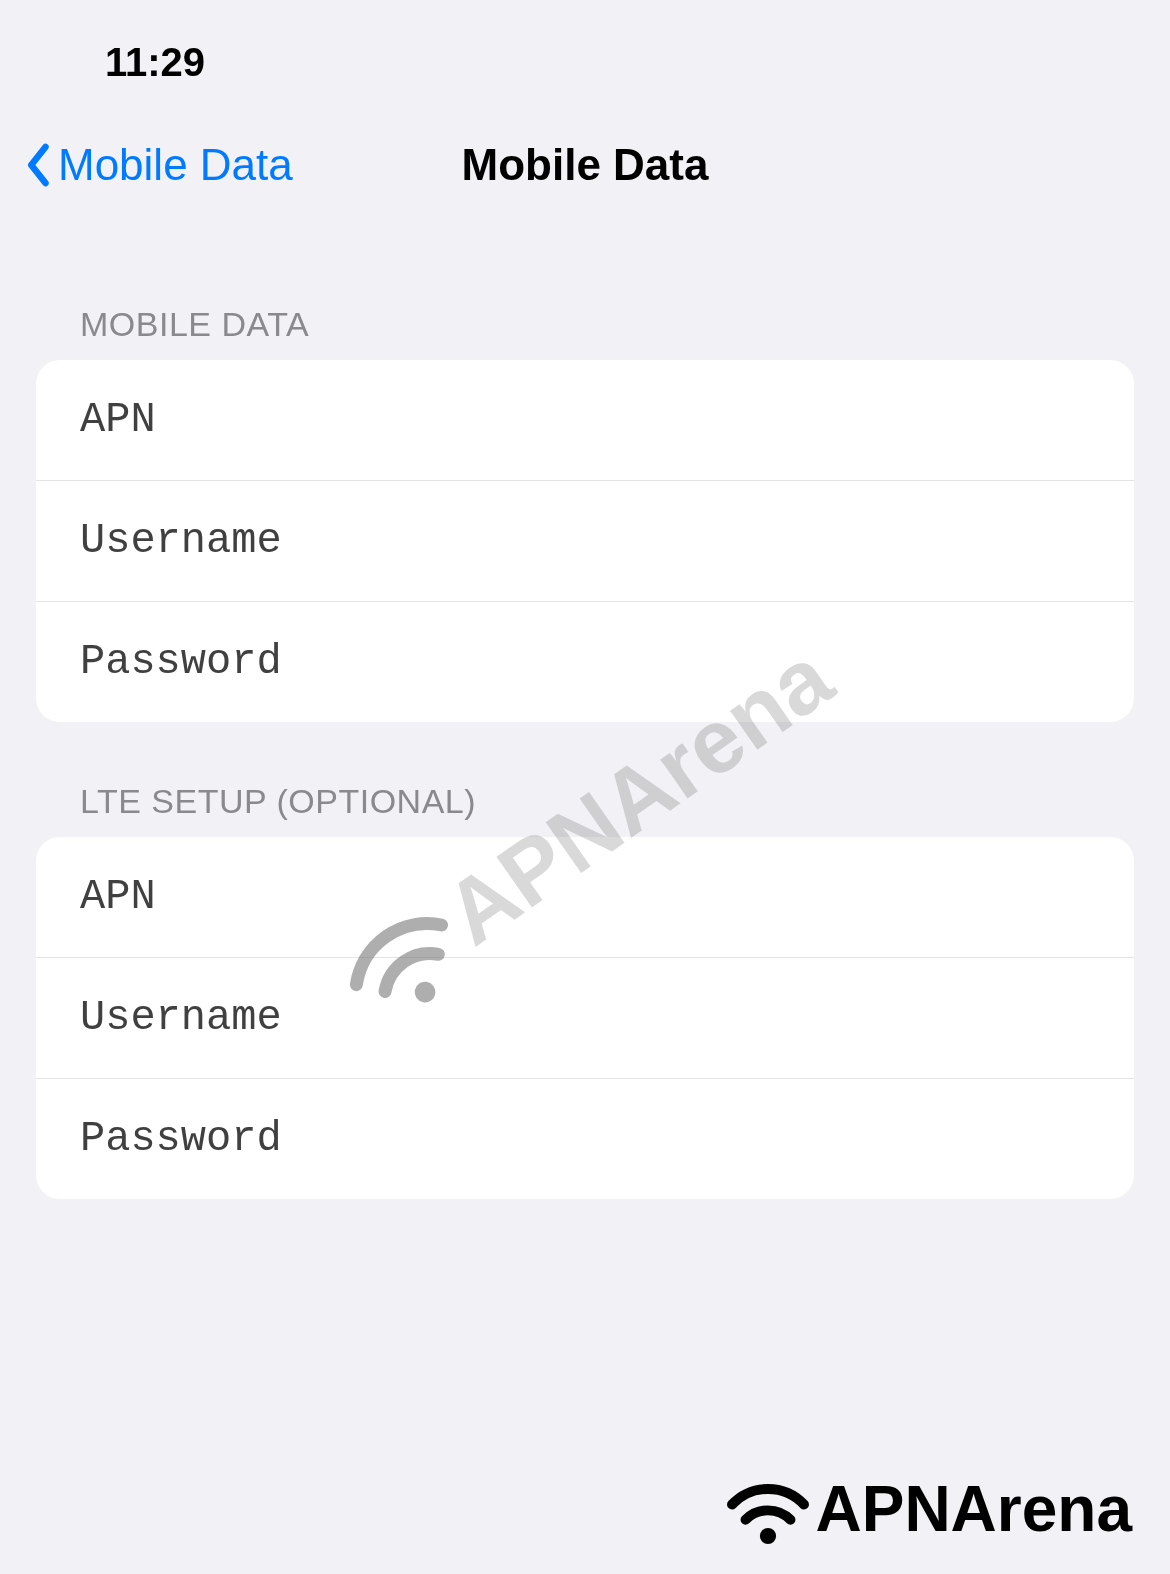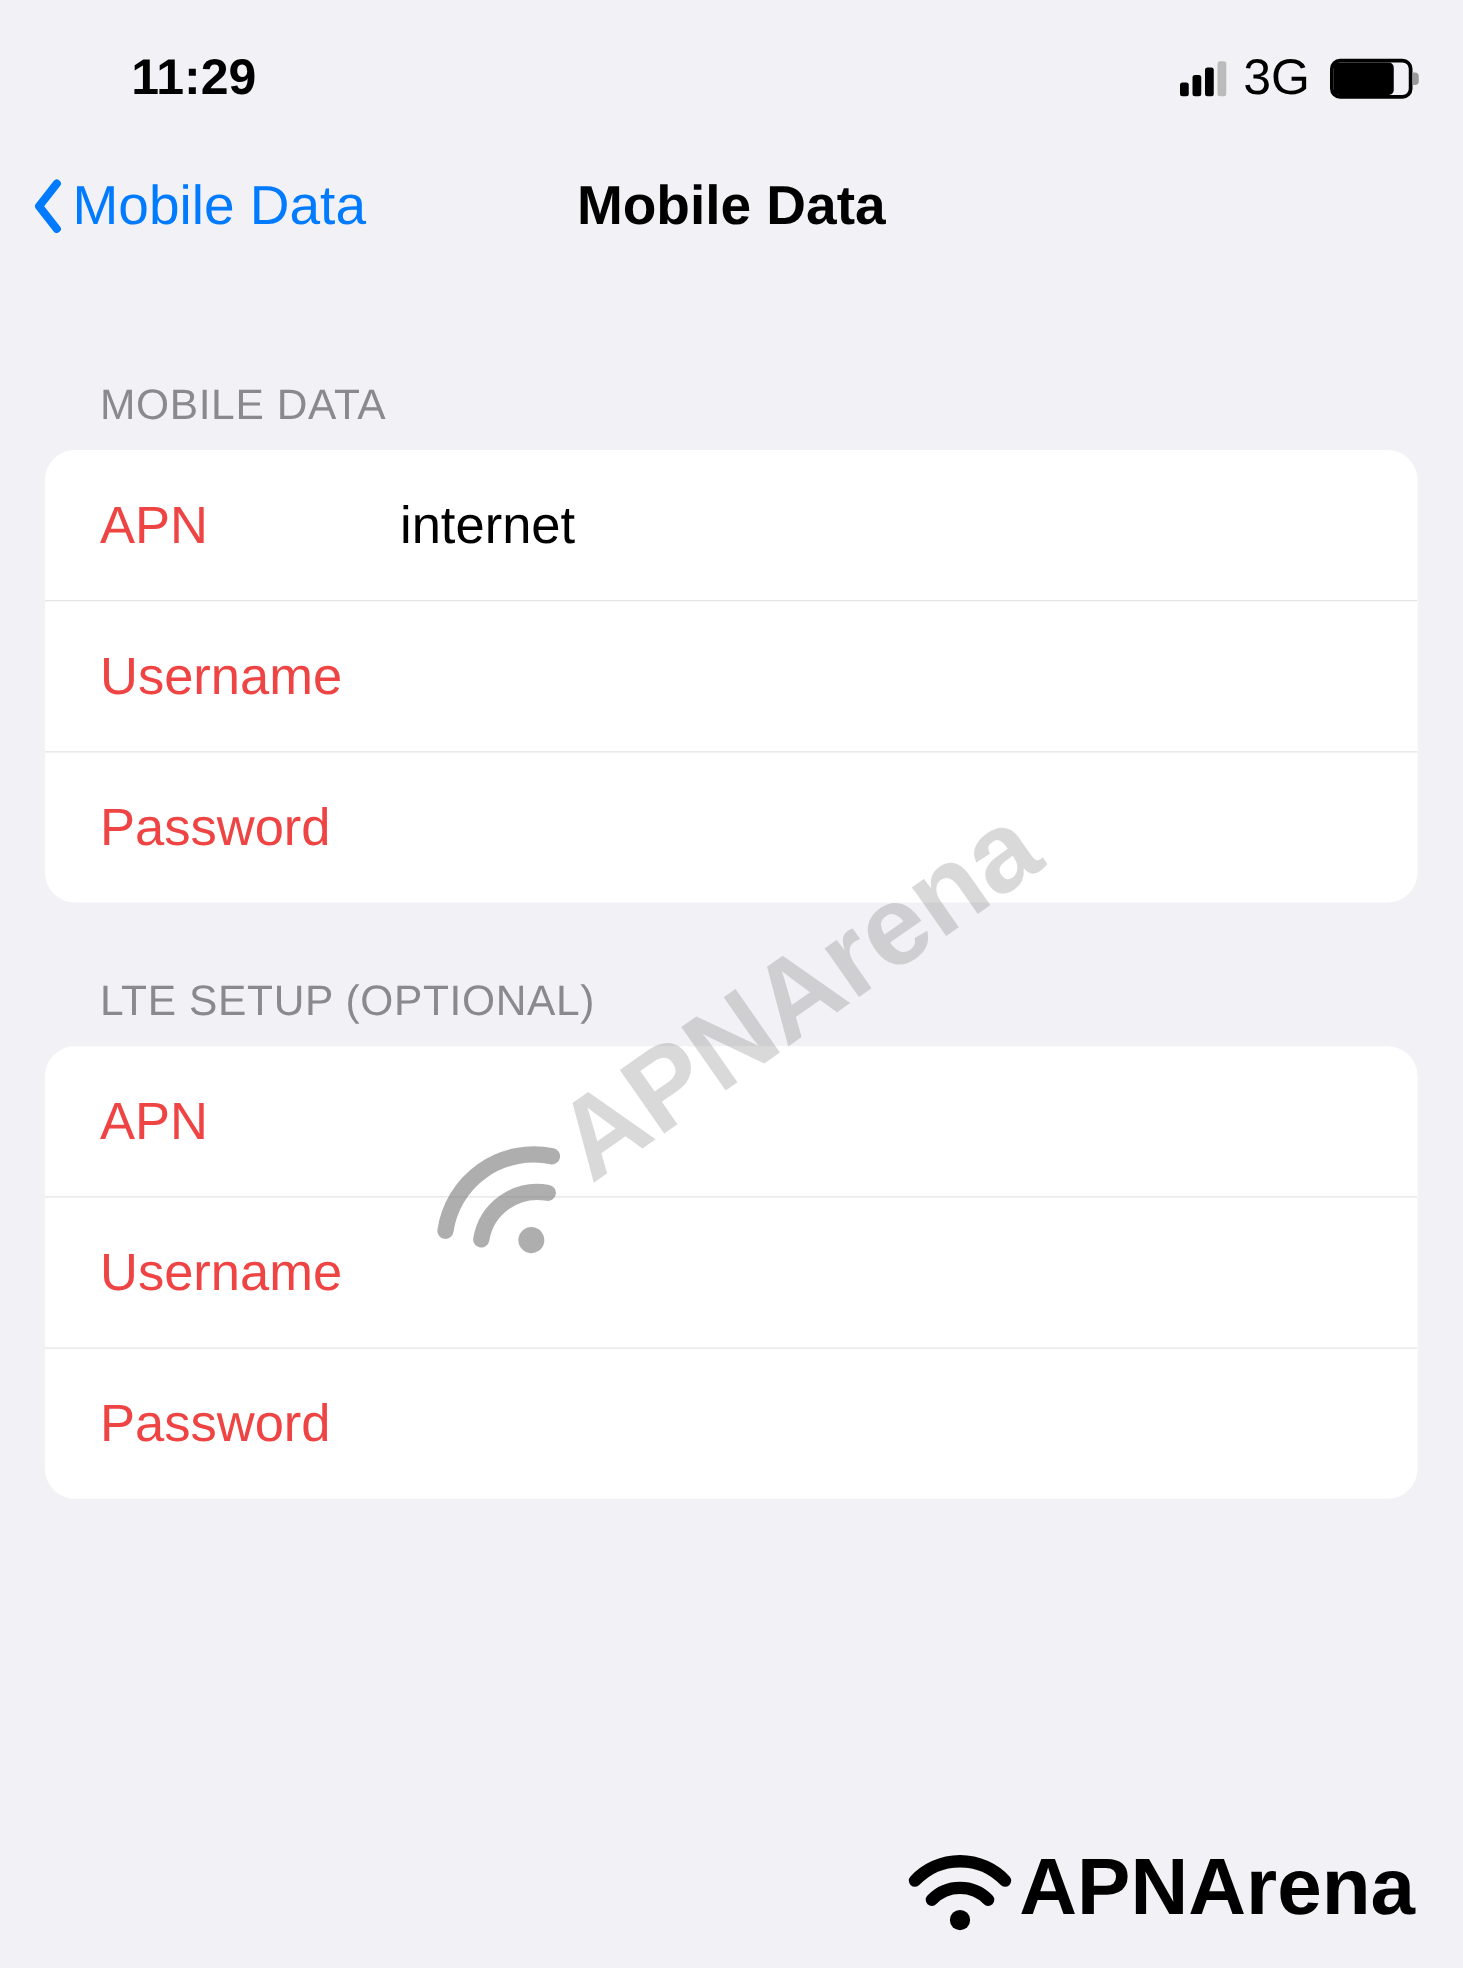--- a/index.html
+++ b/index.html
@@ -126,23 +126,24 @@
       display: flex;
       align-items: center;
       padding: 36px 44px;
       border-bottom: 1px solid #e4e4e6;
     }
     .row:last-child {
       border-bottom: none;
     }
     .row-label {
       font-size: 42px;
-      color: #ef4444;
+      color: #404040;
       width: 240px;
       flex-shrink: 0;
+      font-family: Liberation Mono, monospace;
     }
     .row-input {
       font-size: 42px;
       color: #000;
       border: none;
       outline: none;
       background: transparent;
       flex: 1;
       font-family: inherit;
     }
@@ -182,49 +183,36 @@
     .wifi-brand {
       width: 90px;
       height: 90px;
     }
   </style>
 </head>
 <body>
 
 <div class="status-bar">
   <div class="status-time">11:29</div>
-  <div class="status-right">
-    <div class="signal-bars">
-      <div class="signal-bar"></div>
-      <div class="signal-bar"></div>
-      <div class="signal-bar"></div>
-      <div class="signal-bar inactive"></div>
-    </div>
-    <div class="network-type">3G</div>
-    <div class="battery">
-      <div class="battery-fill"></div>
-    </div>
-  </div>
 </div>
 
 <div class="nav-bar">
   <a class="back-button">
     <svg class="chevron-back" viewBox="0 0 20 34" fill="none">
       <path d="M15 3 L4 17 L15 31" stroke="#007aff" stroke-width="5" stroke-linecap="round" stroke-linejoin="round"></path>
     </svg>
     <span>Mobile Data</span>
   </a>
   <div class="nav-title">Mobile Data</div>
 </div>
 
 <div class="section-header first">MOBILE DATA</div>
 <div class="group">
   <div class="row">
     <div class="row-label">APN</div>
-    <input class="row-input" value="internet" style="">
   </div>
   <div class="row">
     <div class="row-label">Username</div>
     <input class="row-input" value="" style="">
   </div>
   <div class="row">
     <div class="row-label">Password</div>
     <input class="row-input" type="password" value="" style="">
   </div>
 </div>

